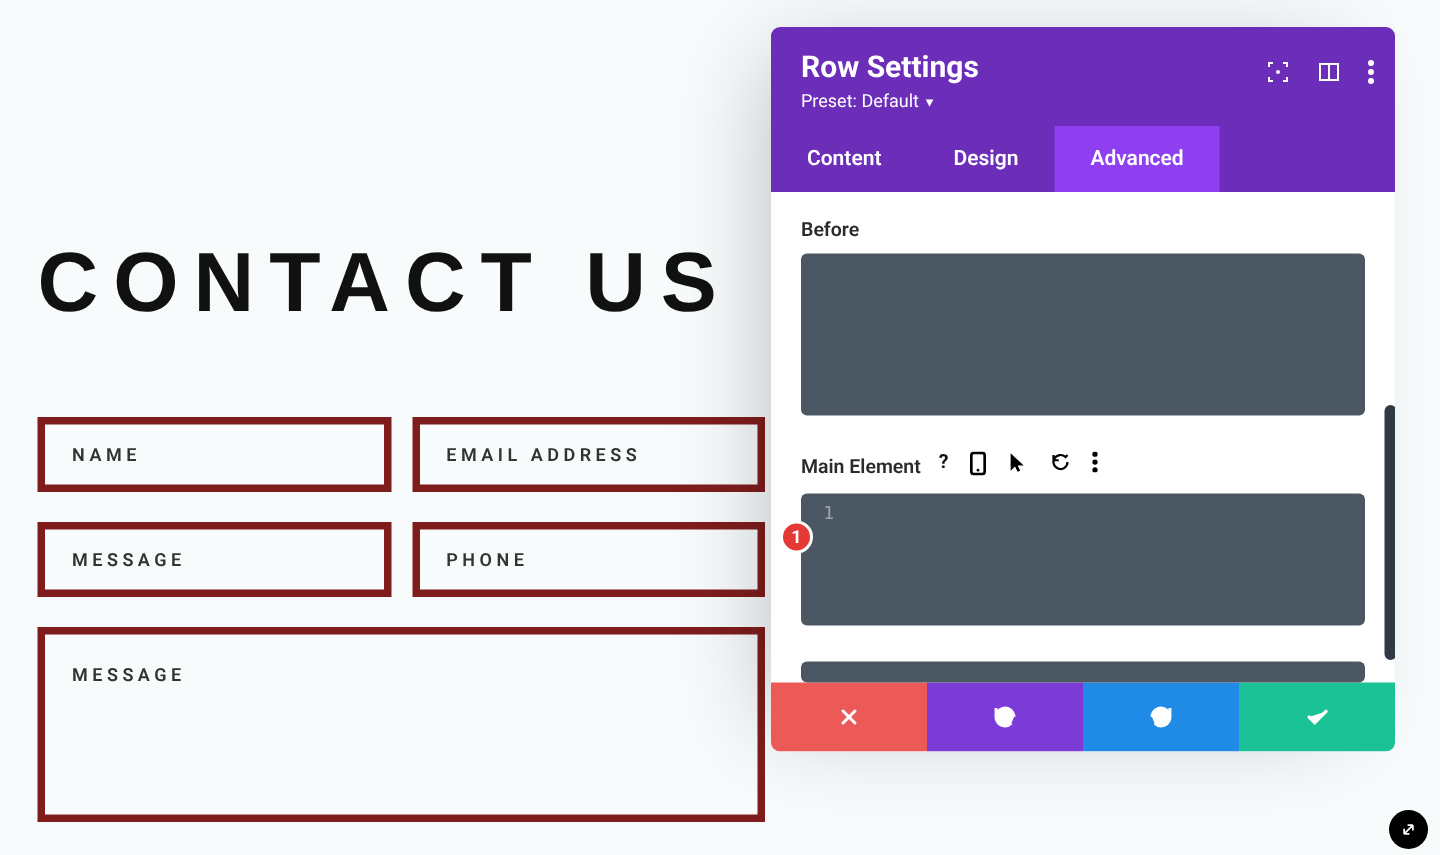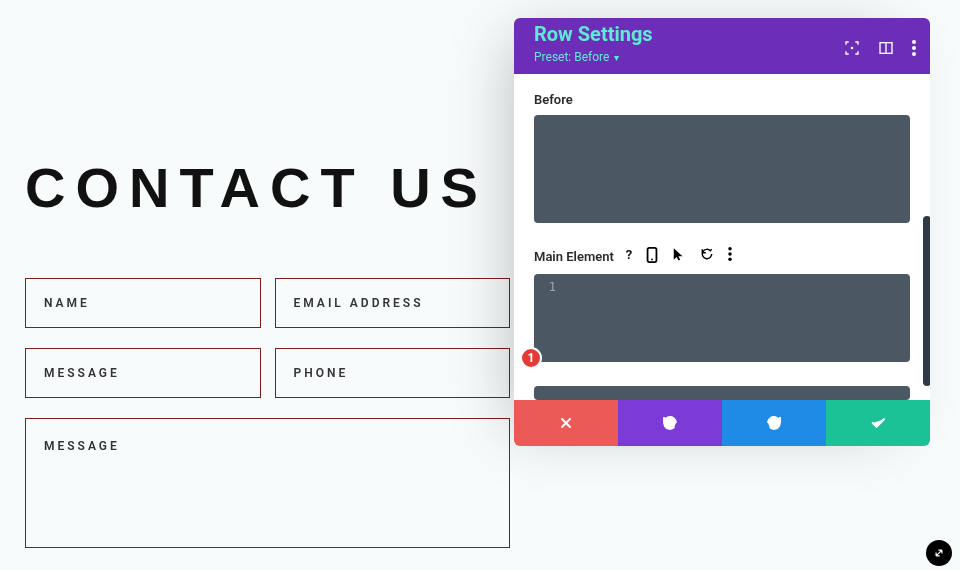--- a/index.html
+++ b/index.html
@@ -16,21 +16,21 @@
     font-family: Liberation Sans, sans-serif;
     font-size: 56px;
     letter-spacing: 10px;
     font-weight: 700;
     color: #111;
     margin-bottom: 58px;
   }
   .row2 { display: flex; gap: 14px; margin-bottom: 20px; }
   .field {
     flex: 1;
-    border: 1px solid #7f1d1d;
+    border: 5px solid #7f1d1d;
     height: 50px;
     display: flex; align-items: center;
     padding: 0 18px;
     font-size: 12px;
     letter-spacing: 3px;
     font-weight: 600;
     color: #333;
     background: transparent;
   }
   .field-tall { height: 130px; align-items: flex-start; padding-top: 20px; }
@@ -48,22 +48,22 @@
     top: 18px; left: 514px;
     width: 416px;
     background:#fff;
     border-radius: 6px;
     box-shadow: -20px 0 60px -20px rgba(0,0,0,0.25);
     display:flex; flex-direction:column;
     overflow:hidden;
   }
   .panel-header {
     background:#6C2EB9;
-    color:#5eead4;
-    padding: 4px 20px 10px 20px;
+    color:#ffffff;
+    padding: 14px 20px 10px 20px;
     position:relative;
   }
   .panel-title { font-size: 20px; font-weight:700; }
   .panel-preset { font-size:12px; margin-top:4px; }
   .panel-preset .caret { font-size:10px; margin-left:2px; }
   .panel-header-icons {
     position:absolute; right: 14px; top: 22px;
     display:flex; gap:18px; align-items:center;
   }
   .hicon { color:#fff; cursor:pointer; }
@@ -162,21 +162,21 @@
 
   <div class="submit-wrap">
     <button class="submit-btn">SUBMIT</button>
   </div>
 </div>
 
 <div class="panel">
   <div class="panel-header">
     <div class="panel-title">Row Settings</div>
     <div class="panel-preset">
-      <span>Preset: Before</span><span class="caret"> ▾</span>
+      <span>Preset: Default</span><span class="caret"> ▾</span>
     </div>
     <div class="panel-header-icons">
       <span class="hicon">
         <svg width="16" height="16" viewBox="0 0 24 24" fill="none" stroke="#fff" stroke-width="2">
             <path d="M3 7V3h4M21 7V3h-4M3 17v4h4M21 17v4h-4"></path>
             <circle cx="12" cy="12" r="2" fill="#fff" stroke="none"></circle>
           </svg>
       </span>
       <span class="hicon">
         <svg width="16" height="16" viewBox="0 0 24 24" fill="none" stroke="#fff" stroke-width="2">
@@ -187,20 +187,25 @@
       <span class="hicon">
         <svg width="4" height="16" viewBox="0 0 4 16" fill="#fff">
             <circle cx="2" cy="2" r="2"></circle>
             <circle cx="2" cy="8" r="2"></circle>
             <circle cx="2" cy="14" r="2"></circle>
           </svg>
       </span>
     </div>
   </div>
 
+  <div class="tabs">
+    <div class="tab">Content</div>
+    <div class="tab">Design</div>
+    <div class="tab active">Advanced</div>
+  </div>
 
   <div class="panel-body">
     <div class="scroll-indicator"></div>
 
     <div class="sect-label">Before</div>
     <div class="codebox"></div>
 
     <div class="sect-label sect-label-row">
       <span>Main Element</span>
       <div class="sect-icons">

